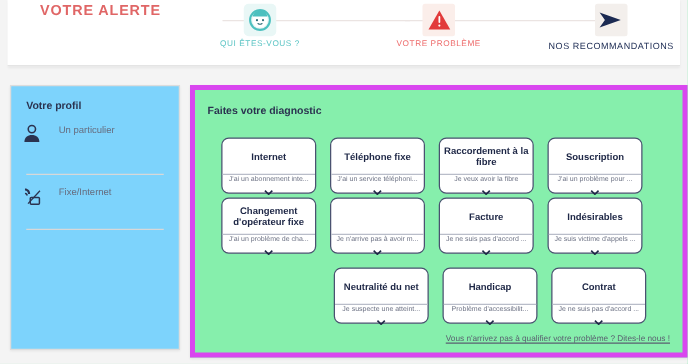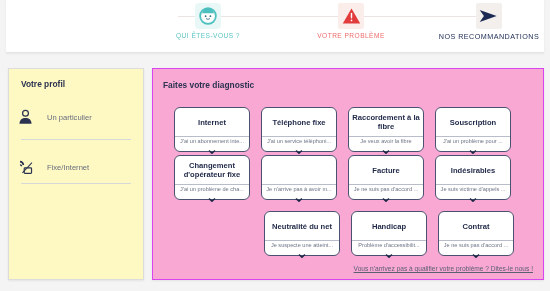--- a/index.html
+++ b/index.html
@@ -76,38 +76,38 @@
   #icon-badge-1 { background: #e9f7f6; border-radius: 4px; }
   #icon-badge-2 { background: #fbeeea; border-radius: 2px; }
   #icon-badge-3 { background: #f3efec; border-radius: 2px; }
 
   
   #sidebar {
     position: absolute;
     left: 8px; top: 68px;
     width: 134px;
     height: 210px;
-    background: #fef9c3;
+    background: #7dd3fc;
     border: 1px solid #dcdcdc;
     box-shadow: 0 1px 2px rgba(0,0,0,0.07);
   }
   #sidebar-title {
     position: absolute;
     left: 12px; top: 10px;
     font-size: 8.4px;
     font-weight: bold;
     color: #2b3350;
   }
   .profile-row {
     position: absolute;
     left: 0;
     width: 134px;
     height: 36px;
     display: flex;
-    align-items: center;
+    align-items: flex-start;
   }
   #profile-row-1 { top: 30px; }
   #profile-row-2 { top: 80px; }
   .profile-icon {
     width: 32px;
     display: flex;
     justify-content: center;
     align-items: center;
     color: #2b3350;
     flex: 0 0 32px;
@@ -126,22 +126,22 @@
   }
   #divider-1 { top: 70px; }
   #divider-2 { top: 114px; }
 
   
   #main-panel {
     position: absolute;
     left: 152px; top: 68px;
     width: 390px;
     height: 210px;
-    background: #f9a8d4;
-    border: 1px solid #d946ef;
+    background: #86efac;
+    border: 4px solid #d946ef;
     box-shadow: 0 1px 2px rgba(0,0,0,0.07);
   }
   #diag-title {
     position: absolute;
     left: 10px; top: 11px;
     font-size: 8.4px;
     font-weight: bold;
     color: #2b3350;
   }
 
@@ -212,20 +212,21 @@
     text-decoration: underline;
     cursor: pointer;
     white-space: nowrap;
   }
 </style>
 </head>
 <body>
 
 <div id="header-bar">
 
+  <div id="alert-title">VOTRE ALERTE</div>
 
   <div class="connector" id="conn-a"></div>
   <div class="connector" id="conn-b"></div>
 
   <div class="step" id="step-1">
     <div class="step-icon-wrap">
       <div class="icon-badge" id="icon-badge-1">
         <svg width="20" height="20" viewBox="0 0 24 24" aria-hidden="true">
           <circle cx="12" cy="12" r="9.5" fill="none" stroke="#4cc0bf" stroke-width="2"></circle>
           <circle cx="12" cy="12" r="7.3" fill="#ffffff"></circle>

